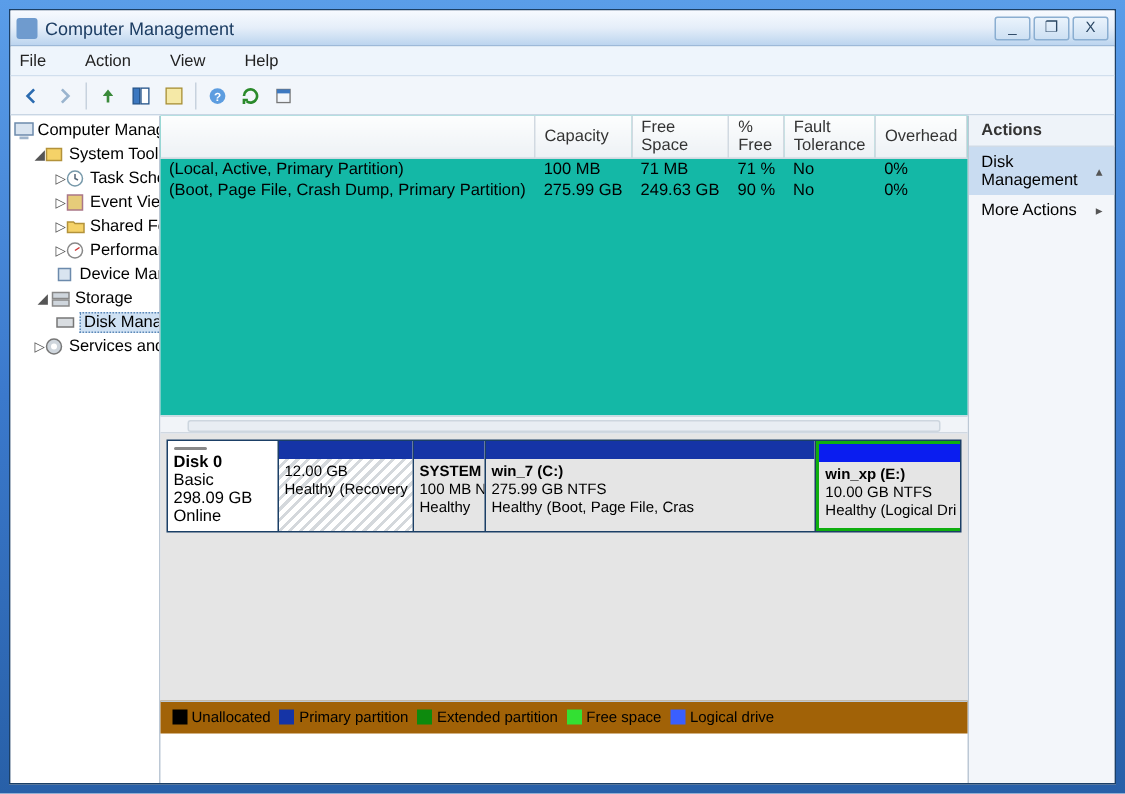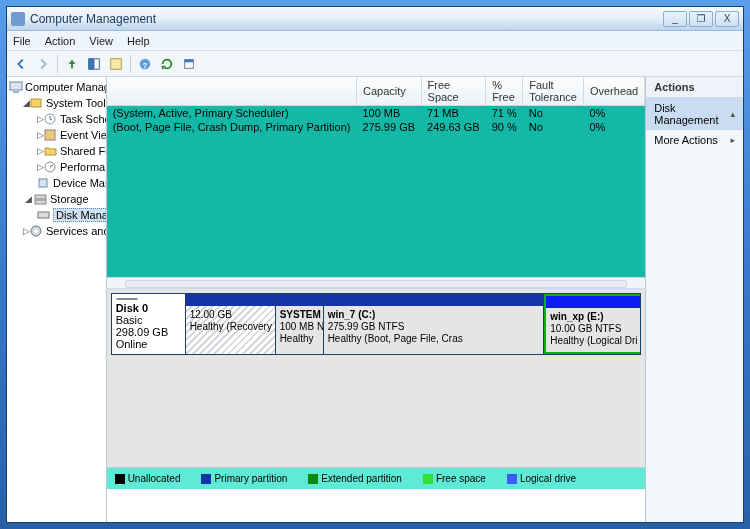--- a/index.html
+++ b/index.html
@@ -3,21 +3,21 @@
 <meta charset="utf-8">
 <style>
 * { margin:0; padding:0; box-sizing:border-box; }
 body { font-family:"Segoe UI",Tahoma,sans-serif; font-size:11px; background:linear-gradient(180deg,#5a9de9,#3b79cc,#2860a8); width:750px; height:529px; overflow:hidden; position:relative; }
 .window { position:absolute; left:6px; top:6px; right:6px; bottom:6px; background:#fff; border:1px solid #1b3f66; display:flex; flex-direction:column; }
 .titlebar { height:24px; background:linear-gradient(#f7faff 0%,#e5eef9 50%,#bcd5ef 100%); display:flex; align-items:center; padding:0 4px; border-bottom:1px solid #9db9d8; }
 .titlebar .ico { width:14px; height:14px; background:#6f9bce; margin-right:5px; border-radius:2px; }
 .titlebar .title { flex:1; color:#1c3d63; font-size:12px; }
 .winbtns { display:flex; gap:2px; }
 .winbtn { width:24px; height:16px; background:linear-gradient(#eaf3fc,#cde0f3); border:1px solid #8aaed1; border-radius:2px; text-align:center; font-size:10px; line-height:14px; color:#2b4764; cursor:pointer; }
-.menubar { height:20px; background:#eef5fc; border-bottom:1px solid #d1dfee; display:flex; align-items:center; padding:0 6px; gap:14px; }
+.menubar { height:20px; background:#eef5fc; border-bottom:1px solid #d1dfee; display:flex; align-items:center; padding:0 6px; gap:26px; }
 .menubar span { color:#222; cursor:default; }
 .toolbar { height:26px; background:#f2f6fb; border-bottom:1px solid #c9d6e4; display:flex; align-items:center; padding:0 4px; gap:2px; }
 .tbtn { width:20px; height:20px; display:flex; align-items:center; justify-content:center; border:1px solid transparent; border-radius:2px; }
 .tbtn svg { width:14px; height:14px; }
 .content { flex:1; display:flex; overflow:hidden; }
 .tree { width:138px; border-right:1px solid #bcc8d5; background:#fff; overflow:hidden; padding:2px; }
 .tree .node { display:flex; align-items:center; height:16px; white-space:nowrap; cursor:default; }
 .tree .node span.exp { width:11px; text-align:center; color:#555; font-size:9px; }
 .tree .node span.ic { width:14px; height:12px; margin-right:2px; display:inline-block; }
 .tree .node.sel span.label { background:#cfe1f3; border:1px dotted #5c88b7; padding:0 2px; }
@@ -33,21 +33,21 @@
 .disks { flex:0 0 178px; background:#e5e5e5; padding:4px; overflow:hidden; }
 .diskrow { border:1px solid #1b3f66; display:flex; height:62px; }
 .diskhdr { width:74px; border-right:1px solid #1b3f66; padding:4px; display:flex; flex-direction:column; background:#fff; }
 .diskhdr .dicon { width:22px; height:12px; background:linear-gradient(#d9dde1,#b8bdc2); border:1px solid #888; border-radius:2px; margin-bottom:2px; }
 .part { border-right:1px solid #1b3f66; display:flex; flex-direction:column; overflow:hidden; }
 .part:last-child { border-right:none; }
 .partcap { height:12px; background:#1534a6; }
 .partbody { flex:1; padding:3px 4px; font-size:10px; line-height:12px; overflow:hidden; white-space:nowrap; }
 .ext { border:2px solid #0fae0f; }
 .hatch { background:repeating-linear-gradient(135deg,#fff,#fff 3px,#d4d8dc 3px,#d4d8dc 5px); }
-.legend { height:22px; border-top:1px solid #bcc8d5; display:flex; align-items:center; gap:21px; padding:0 8px; background:#5eead4; font-size:10px; }
+.legend { height:22px; border-top:1px solid #bcc8d5; display:flex; align-items:center; gap:6px; padding:0 8px; background:#a16207; font-size:10px; }
 .legend .sw { width:10px; height:10px; display:inline-block; margin-right:3px; vertical-align:middle; }
 .actions { width:136px; background:#f3f6fa; display:flex; flex-direction:column; }
 .actions .hdr { background:#eef3f9; border-bottom:1px solid #d0dbe7; padding:4px 8px; font-weight:bold; color:#333; }
 .actions .item { padding:4px 8px; display:flex; align-items:center; justify-content:space-between; cursor:default; }
 .actions .item.sel { background:#c9dcf1; }
 .actions .item .arr { color:#555; font-size:9px; }
 </style>
 </head>
 <body>
 
@@ -204,21 +204,21 @@
             <th style="width:195px"></th>
             <th>Capacity</th>
             <th>Free Space</th>
             <th>% Free</th>
             <th>Fault Tolerance</th>
             <th>Overhead</th>
           </tr>
             </thead>
           <tbody id="volbody">
               <tr>
-                <td class="r">(System, Active, Primary Scheduler)</td>
+                <td class="r">(Local, Active, Primary Partition)</td>
                 <td class="r">100 MB</td>
                 <td class="r">71 MB</td>
                 <td class="r">71 %</td>
                 <td class="r">No</td>
                 <td class="r">0%</td>
               </tr>
               <tr>
                 <td class="r">(Boot, Page File, Crash Dump, Primary Partition)</td>
                 <td class="r">275.99 GB</td>
                 <td class="r">249.63 GB</td>

